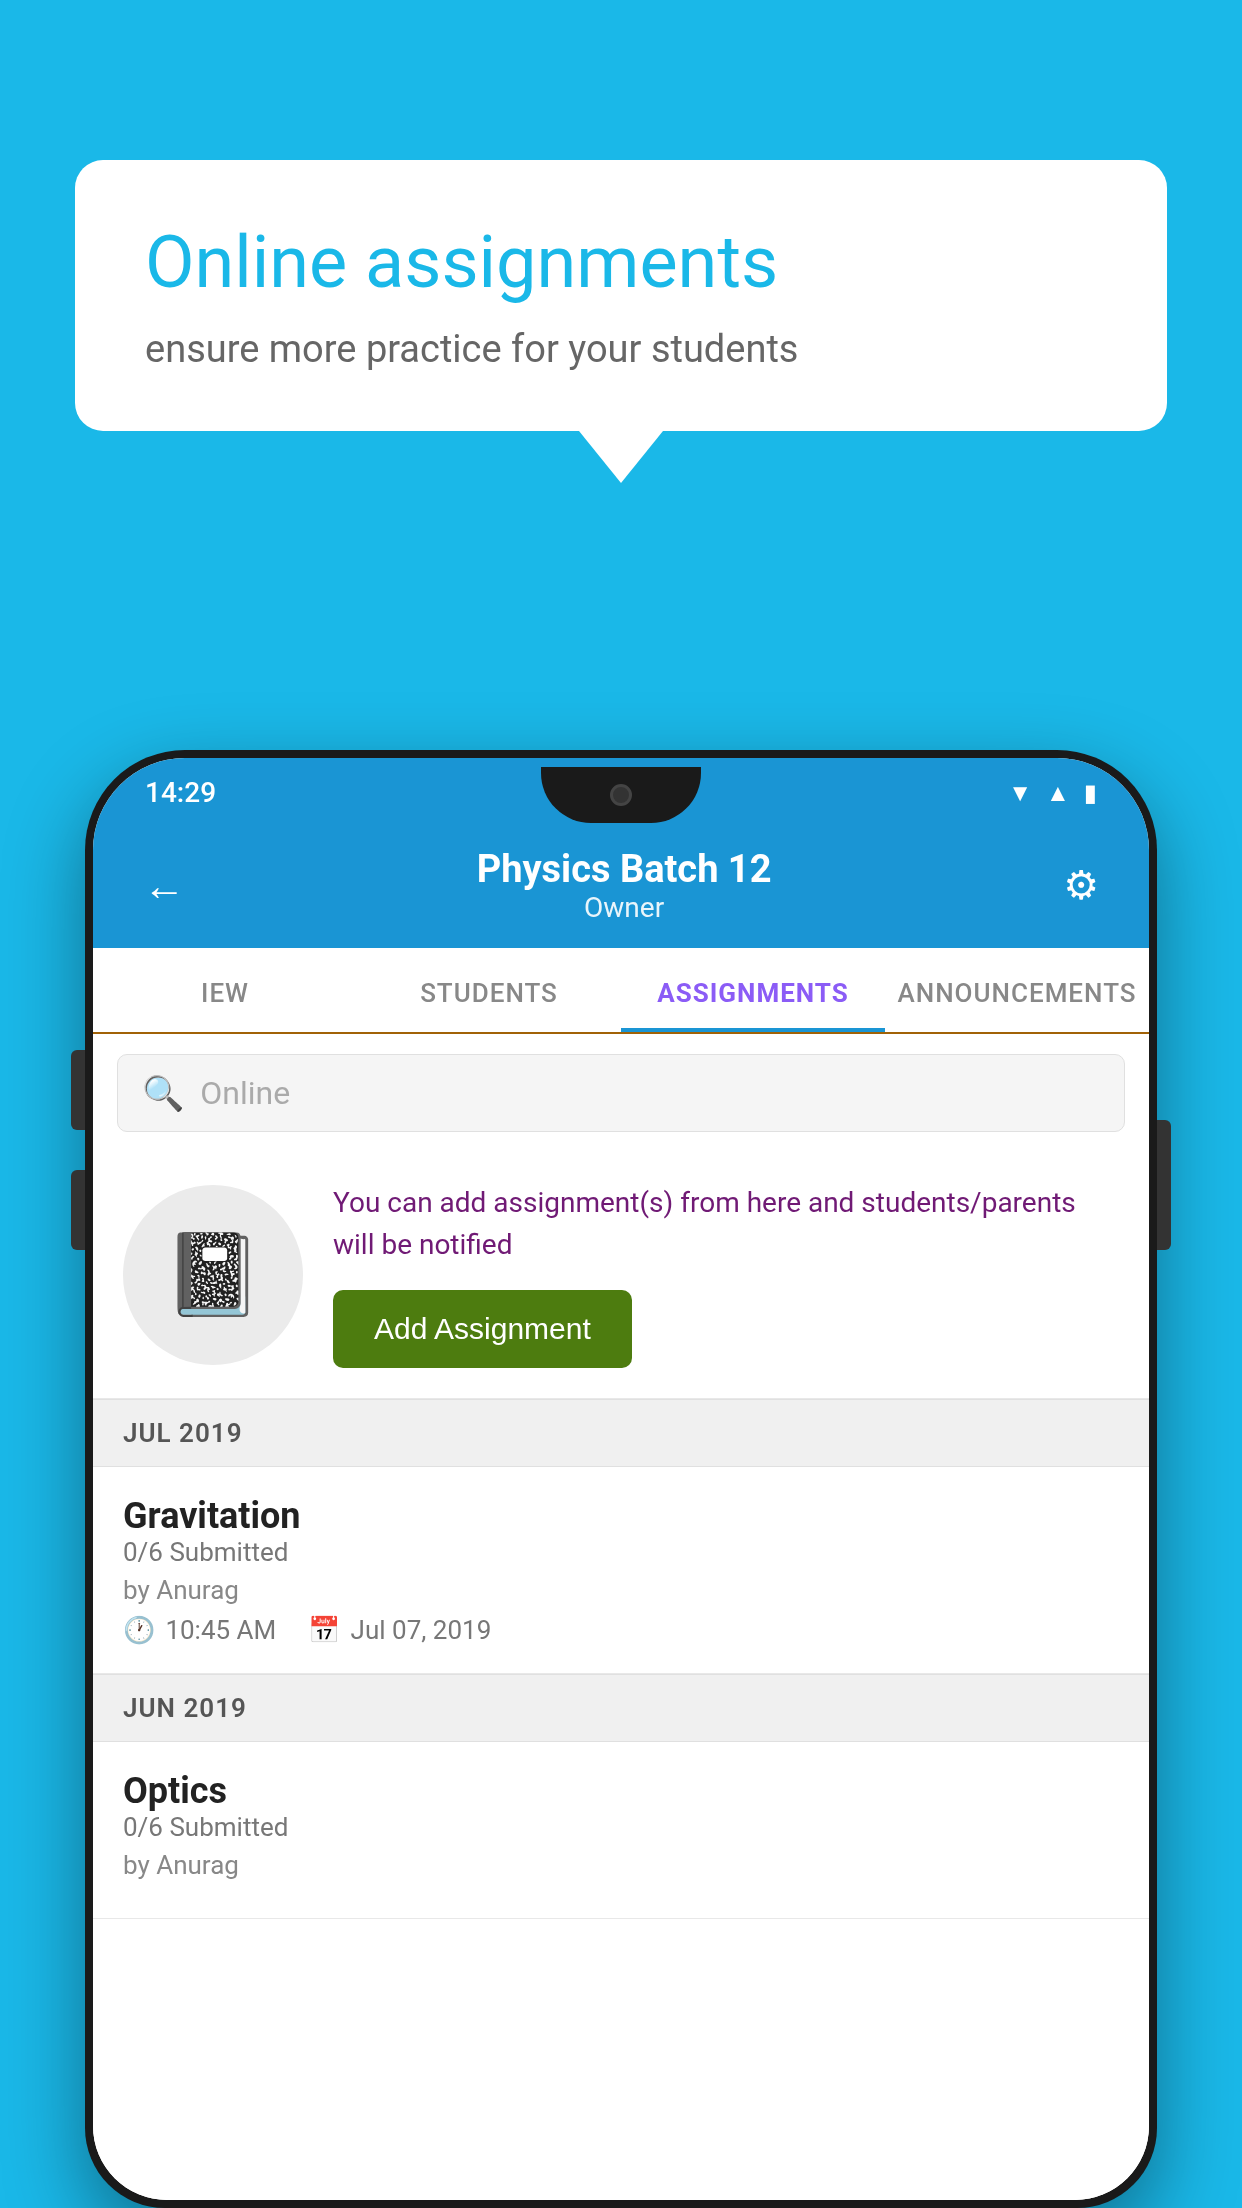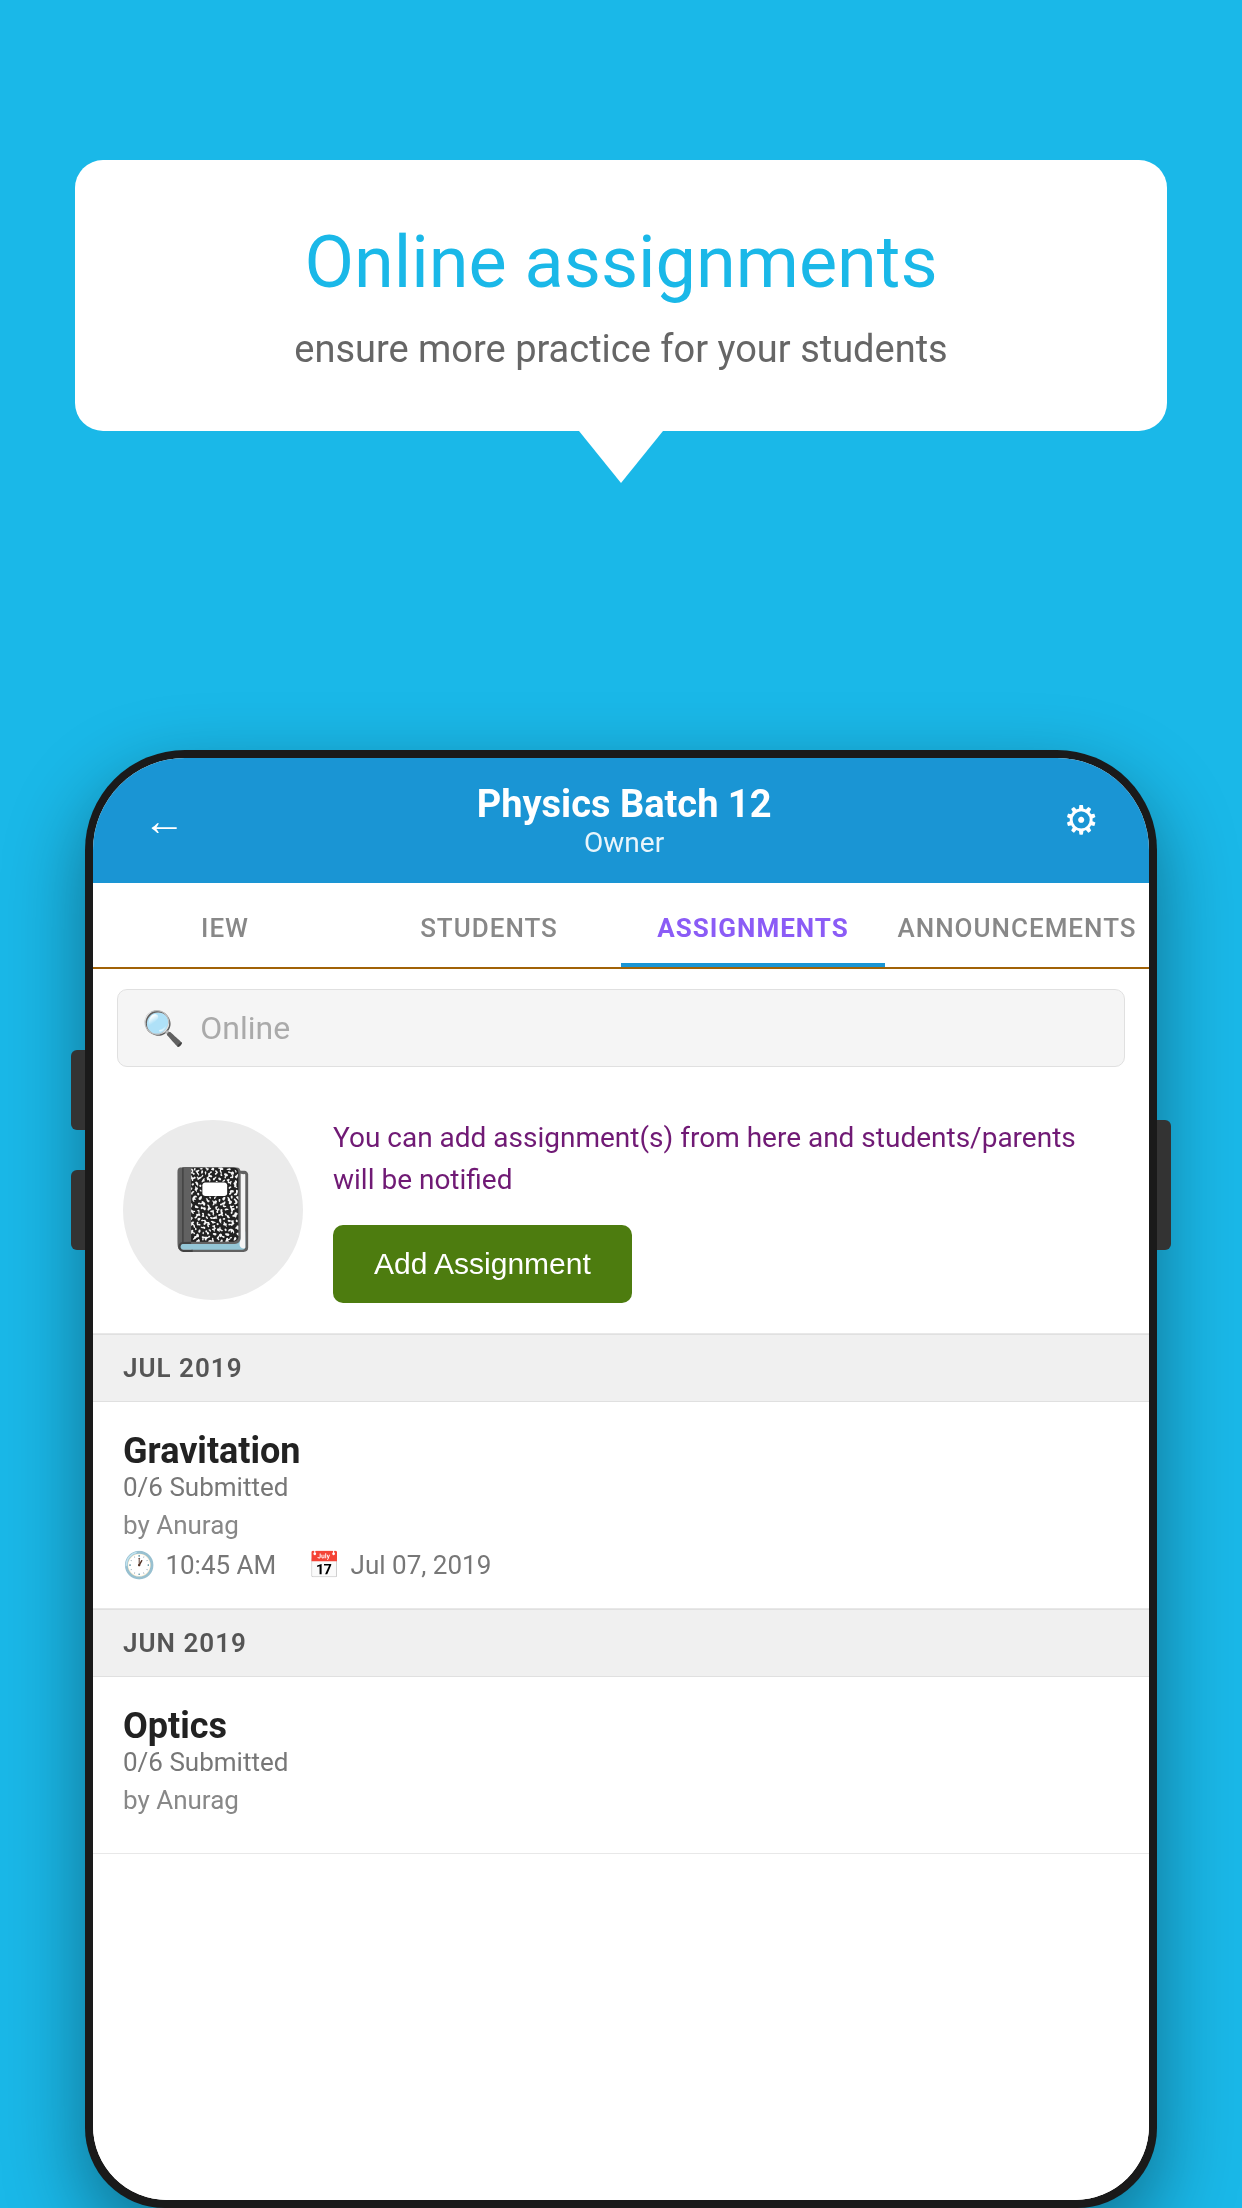--- a/index.html
+++ b/index.html
@@ -20,21 +20,20 @@
       right: 75px;
       display: flex;
       flex-direction: column;
       align-items: center;
     }
     .speech-bubble {
       background: white;
       border-radius: 28px;
       padding: 60px 70px;
       width: 100%;
-      text-align: center;
     }
     .speech-bubble-title {
       color: #1ab8e8;
       font-size: 72px;
       font-weight: 400;
       margin-bottom: 22px;
     }
     .speech-bubble-subtitle {
       color: #666;
       font-size: 38px;
@@ -355,20 +354,28 @@
   </div>
   <div class="speech-bubble-arrow"></div>
 </div>
 
 <div class="phone-frame">
   <div class="phone-side-left"></div>
   <div class="phone-side-left2"></div>
   <div class="phone-side-right"></div>
   <div class="phone-inner">
 
+    <div class="status-bar">
+      <span class="status-time">14:29</span>
+      <div class="status-icons">
+        <span class="status-icon">▼</span>
+        <span class="status-icon">▲</span>
+        <span class="status-icon">▮</span>
+      </div>
+    </div>
 
     <div class="notch-area">
       <div class="notch">
         <div class="notch-camera"></div>
       </div>
     </div>
 
     <div class="app-bar">
       <span class="app-bar-back">←</span>
       <div class="app-bar-title-group">

